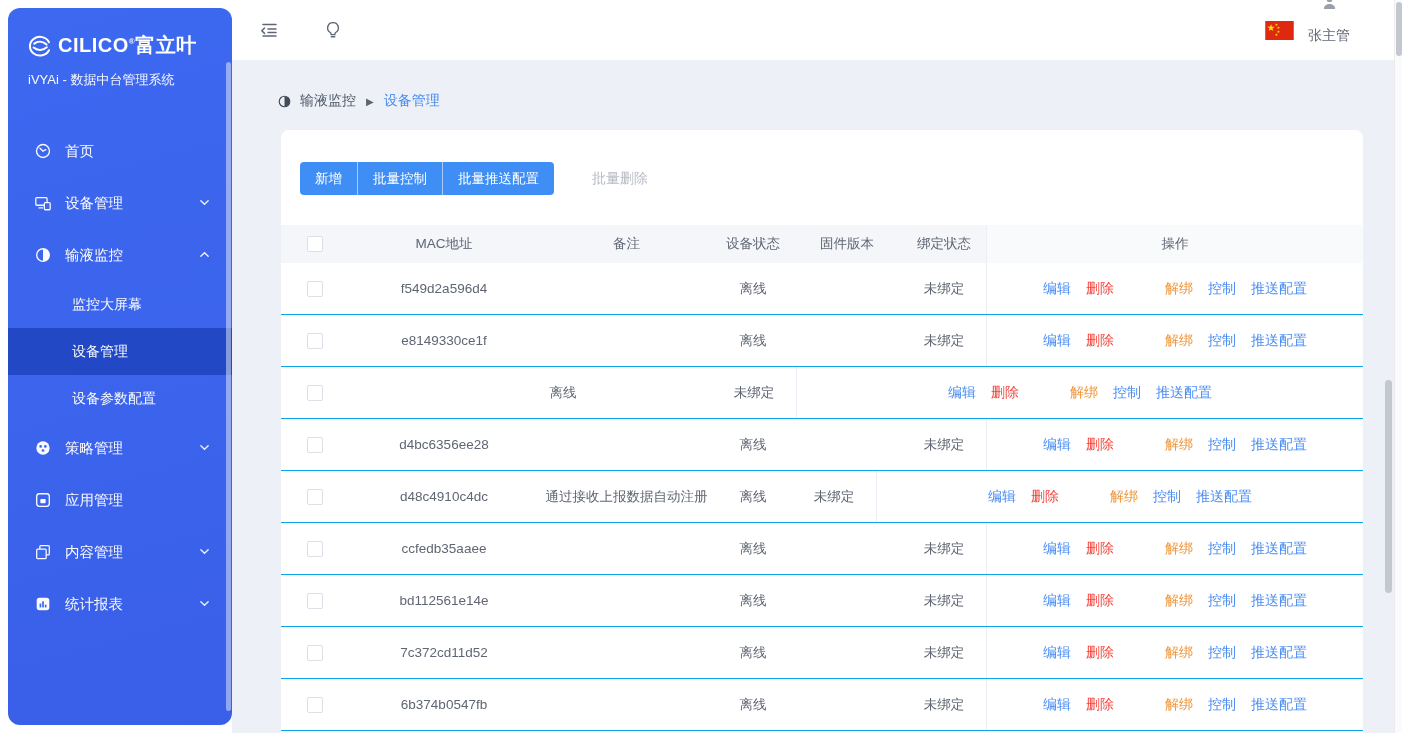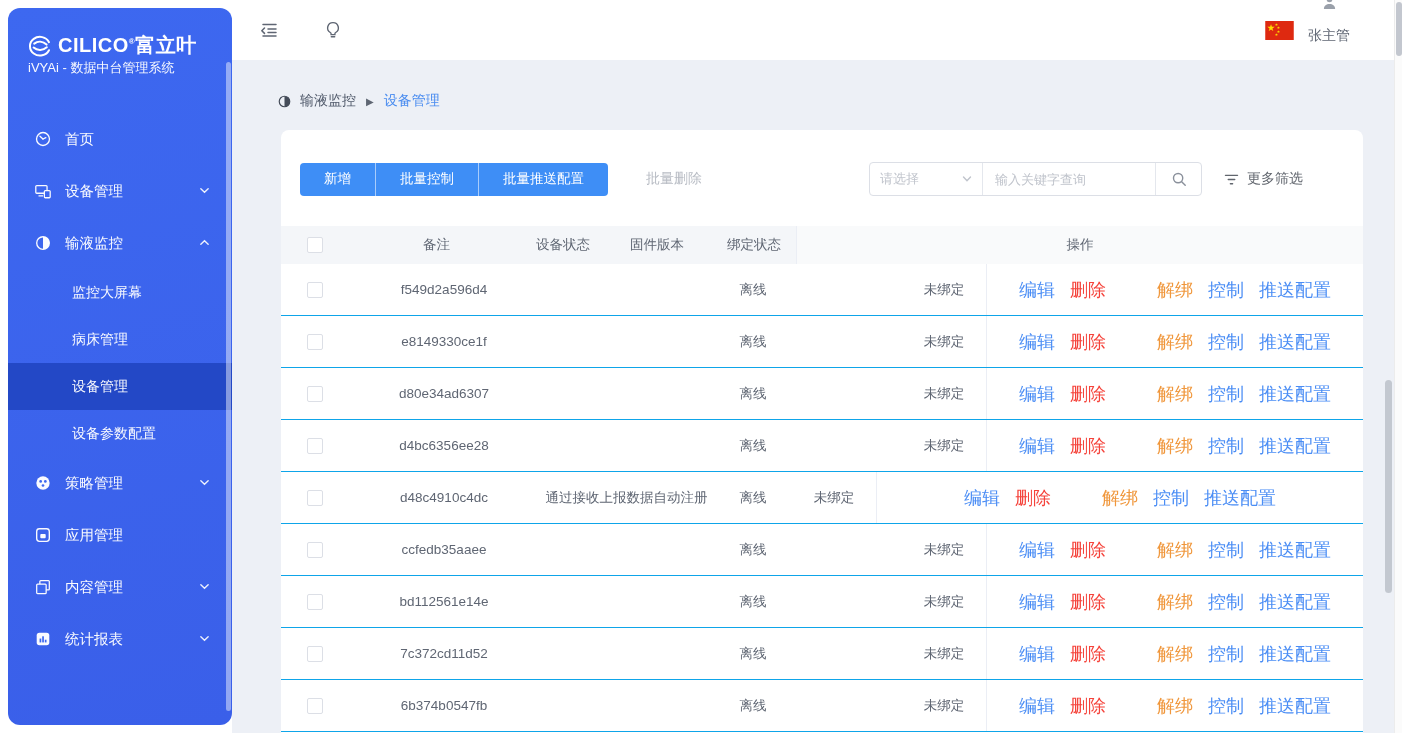--- a/index.html
+++ b/index.html
@@ -8,21 +8,21 @@
   .app{position:relative;width:1402px;height:733px;}
 
   
   .sidebar{position:absolute;left:8px;top:8px;bottom:8px;width:224px;border-radius:12px;
     background:linear-gradient(165deg,var(--sidebar,#3d68f0) 0%,#3a5fe9 100%);color:#fff;overflow:hidden;}
   .logo-block{padding:24px 18px 0 20px;}
   .logo-row{display:flex;align-items:center;gap:6px;}
   .logo-mark{width:24px;height:24px;flex:0 0 auto;}
   .logo-text{font-size:20px;font-weight:bold;letter-spacing:.5px;white-space:nowrap;}
   .logo-reg{font-size:8px;vertical-align:super;}
-  .logo-sub{font-size:13px;font-weight:500;color:rgba(255,255,255,.96);white-space:nowrap;}
+  .logo-sub{margin-top:12px;font-size:13px;font-weight:500;color:rgba(255,255,255,.96);white-space:nowrap;}
   .menu{margin-top:36px;}
   .menu-item{height:52px;display:flex;align-items:center;gap:13px;padding:0 22px 0 26px;
     font-size:14.5px;color:rgba(255,255,255,.97);cursor:pointer;}
   .menu-item .mi-icon{width:18px;height:18px;display:flex;align-items:center;justify-content:center;}
   .menu-item .mi-icon svg{width:18px;height:18px;}
   .mi-label{flex:1;}
   .mi-chevron{width:11px;height:11px;opacity:.9;}
   .submenu-item{height:47px;display:flex;align-items:center;padding-left:64px;font-size:14px;
     color:rgba(255,255,255,.96);cursor:pointer;}
   .submenu-item.active{background:var(--sidebar-active,#2348c6);}
@@ -49,21 +49,21 @@
   .bc-icon{width:15px;height:15px;color:#454c59;}
   .bc-section{color:#515a6b;}
   .bc-sep{font-size:10px;color:#5f6673;margin:0 2px;}
   .bc-current{color:#4a8cf0;cursor:pointer;}
 
   .card{position:absolute;left:49px;right:39px;top:70px;bottom:-12px;background:#fff;border-radius:8px;}
 
   
   .toolbar{display:flex;align-items:center;margin:32px 60px 0 19px;}
   .btn-group{display:flex;}
-  .btn{height:33px;padding:0 24px;background:var(--accent,#3e8ef6);color:#fff;font-size:13.5px;
+  .btn{height:33px;padding:0 15px;background:var(--accent,#3e8ef6);color:#fff;font-size:13.5px;
     display:flex;align-items:center;border:none;cursor:pointer;font-family:inherit;}
   .btn:first-child{border-radius:4px 0 0 4px;}
   .btn:last-child{border-radius:0 4px 4px 0;}
   .btn + .btn{border-left:1px solid rgba(255,255,255,.55);}
   .batch-delete{margin-left:38px;font-size:14px;color:#b8bcc4;cursor:pointer;}
   .toolbar-right{margin-left:auto;display:flex;align-items:center;}
   .search-group{display:flex;height:34px;border:1px solid #dcdfe6;border-radius:4px;background:#fff;
     box-sizing:border-box;align-items:stretch;}
   .sg-select{width:92px;display:flex;align-items:center;justify-content:space-between;padding:0 10px;
     border-right:1px solid #e4e7ed;cursor:pointer;}
@@ -85,21 +85,21 @@
   .c-mac{width:190px;}
   .c-note{width:175px;}
   .c-status{width:78px;}
   .c-fw{width:110px;}
   .c-bind{width:84px;}
   .c-actions{flex:1;border-left:1px solid #ebeef5;display:flex;align-items:center;justify-content:center;gap:15px;}
   .thead .cell{height:38px;background:#f4f6f9;font-size:13.5px;color:#5f6673;}
   .thead .c-actions{background:#f9fafb;}
   .tbody .trow{height:51px;border-bottom:1px solid #0ea5e9;}
   .checkbox{width:14px;height:14px;border:1px solid #dcdfe6;border-radius:2px;background:#fff;cursor:pointer;display:inline-block;}
-  .lnk{font-size:18px;cursor:pointer;text-decoration:none;}
+  .lnk{font-size:14px;cursor:pointer;text-decoration:none;}
   .lnk.blue{color:var(--link,#4a8df5);}
   .lnk.red{color:var(--danger,#f5433b);}
   .lnk.orange{color:var(--warning,#f0973c);margin-left:36px;}
 
   
   .browser-scrollbar{position:absolute;right:0;top:0;width:8px;height:733px;background:#fbfbfb;border-left:1px solid #ececec;box-sizing:border-box;}
   .browser-scrollbar .thumb{position:absolute;left:1px;top:2px;width:6px;height:54px;border-radius:3px;background:#c3c7cf;cursor:pointer;}
   .inner-scroll-thumb{position:absolute;right:10px;top:380px;width:7px;height:213px;border-radius:4px;background:#c3c8d0;cursor:pointer;}
 </style>
 </head>
@@ -149,21 +149,20 @@
               <circle cx="10" cy="10" r="7" fill="none" stroke="currentColor" stroke-width="1.5"></circle>
               <path d="M10 3 a7 7 0 0 1 0 14 Z" fill="currentColor"></path>
             </svg>
           </span>
           <span class="mi-label">输液监控</span>
           <span><svg class="mi-chevron" viewBox="0 0 12 12" fill="none" stroke="#fff" stroke-width="1.5" stroke-linecap="round">
               <path d="M2 8 L6 4 L10 8"></path>
             </svg></span>
         </div>
         <div class="submenu-item">监控大屏幕</div>
-        <div class="submenu-item">病床管理</div>
         <div class="submenu-item active">设备管理</div>
         <div class="submenu-item">设备参数配置</div>
         <div class="menu-item">
           <span class="mi-icon">
             <svg viewBox="0 0 20 20">
               <circle cx="10" cy="10" r="7.4" fill="currentColor"></circle>
               <circle cx="7.4" cy="8.2" r="1.5" fill="var(--sidebar)"></circle>
               <circle cx="12.6" cy="8.2" r="1.5" fill="var(--sidebar)"></circle>
               <circle cx="10" cy="12.8" r="1.5" fill="var(--sidebar)"></circle>
             </svg>
@@ -259,51 +258,29 @@
 
     <section class="card">
 
       <div class="toolbar">
         <div class="btn-group">
           <button class="btn">新增</button>
           <button class="btn">批量控制</button>
           <button class="btn">批量推送配置</button>
         </div>
         <span class="batch-delete">批量删除</span>
-        <div class="toolbar-right">
-          <div class="search-group">
-            <span class="sg-select">
-              <span class="sg-select-text">请选择</span>
-              <svg class="sg-caret" viewBox="0 0 10 10" fill="none" stroke="currentColor" stroke-width="1.4" stroke-linecap="round">
-                  <path d="M1.5 3 L5 6.8 L8.5 3"></path>
-                </svg>
-            </span>
-            <input class="sg-input" placeholder="输入关键字查询" style="">
-            <span class="sg-search">
-              <svg viewBox="0 0 18 18" fill="none" stroke="currentColor" stroke-width="1.6" stroke-linecap="round">
-                  <circle cx="8" cy="8" r="5.2"></circle>
-                  <path d="M12 12 L16 16"></path>
-                </svg>
-            </span>
-          </div>
-          <span class="more-filter">
-            <svg class="filter-icon" viewBox="0 0 16 14" fill="none" stroke="currentColor" stroke-width="1.5" stroke-linecap="round">
-              <path d="M1.5 2.5 H14.5 M4.5 7 H11.5 M6.8 11.5 H9.2"></path>
-            </svg>
-            <span>更多筛选</span>
-          </span>
-        </div>
       </div>
 
       <div class="table">
         <div class="thead">
           <div class="trow">
             <div class="cell c-check">
                 <span class="checkbox"></span>
               </div>
+            <div class="cell c-mac">MAC地址</div>
             <div class="cell c-note">备注</div>
             <div class="cell c-status">设备状态</div>
             <div class="cell c-fw">固件版本</div>
             <div class="cell c-bind">绑定状态</div>
             <div class="cell c-actions">操作</div>
           </div>
         </div>
         <div class="tbody" id="tbody">
             <div class="trow">
               <div class="cell c-check">
@@ -336,21 +313,20 @@
                 <a class="lnk red">删除</a>
                 <a class="lnk orange">解绑</a>
                 <a class="lnk blue">控制</a>
                 <a class="lnk blue">推送配置</a>
               </div>
             </div>
             <div class="trow">
               <div class="cell c-check">
                 <span class="checkbox"></span>
               </div>
-              <div class="cell c-mac">d80e34ad6307</div>
               <div class="cell c-note"></div>
               <div class="cell c-status">离线</div>
               <div class="cell c-fw"></div>
               <div class="cell c-bind">未绑定</div>
               <div class="cell c-actions">
                 <a class="lnk blue">编辑</a>
                 <a class="lnk red">删除</a>
                 <a class="lnk orange">解绑</a>
                 <a class="lnk blue">控制</a>
                 <a class="lnk blue">推送配置</a>

